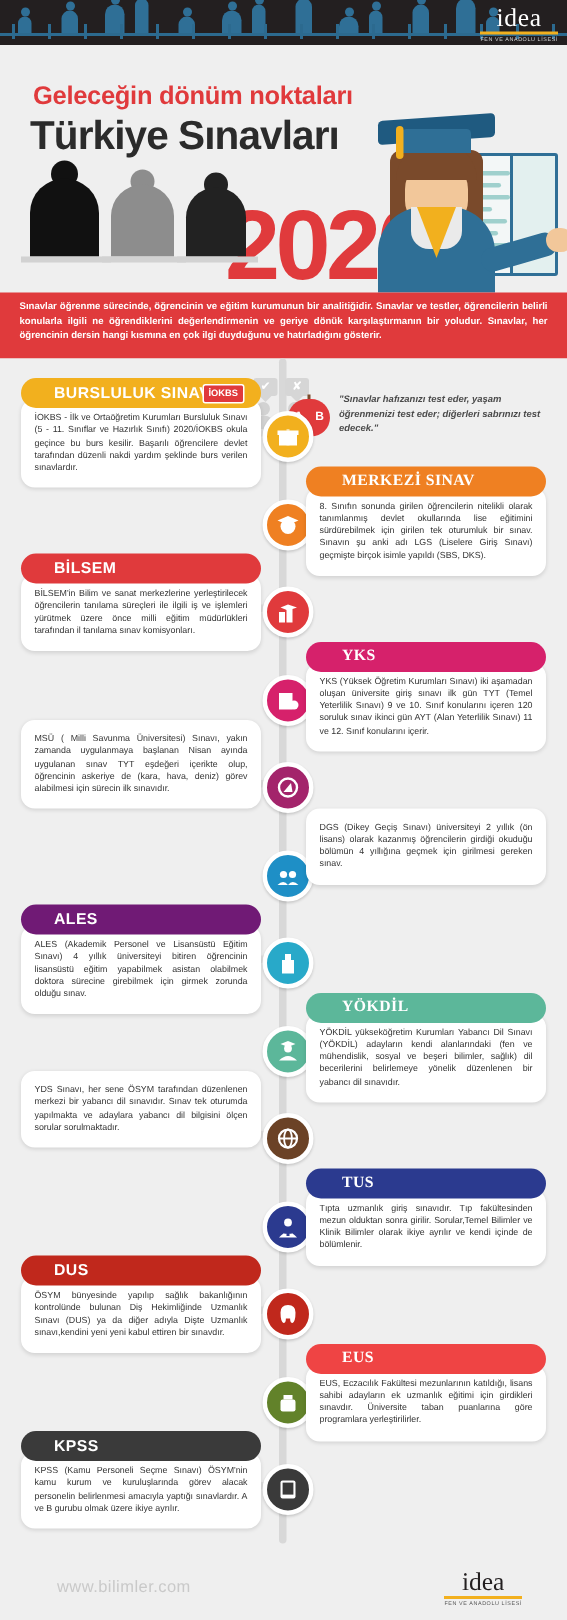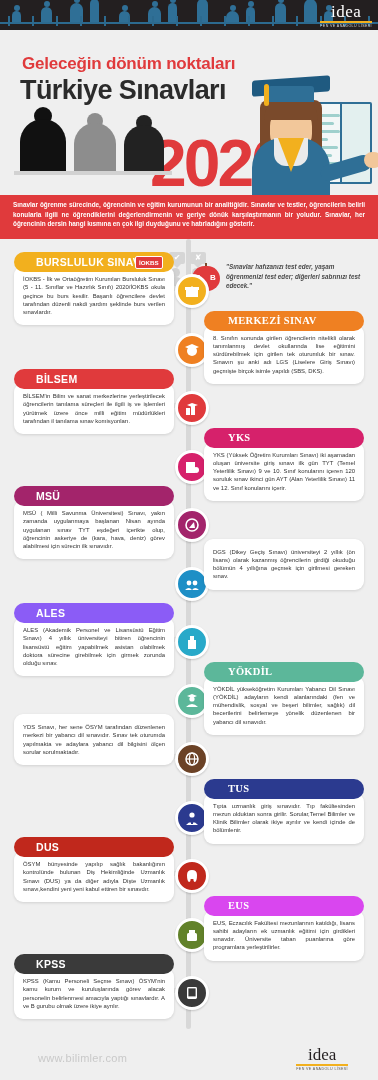--- a/index.html
+++ b/index.html
@@ -318,23 +318,20 @@
       </div>
       <div class="stub" style="left:174px;top:520px;width:14px"></div>
       <div class="node" style="top:508px;background:#a3246b">
         <svg viewBox="0 0 16 16">
           <circle cx="8" cy="8" r="6" fill="none" stroke="#ffffff" stroke-width="1.6"></circle>
           <path d="M5 11 L10 5 L11 11 Z" fill="#ffffff"></path>
         </svg>
       </div>
       <div class="card left" style="left:14px;top:486px">
         <div class="fold" style="background:#7d1a52"></div>
-        <div class="tab" style="background:#a3246b">
-          <span class="tl">MSÜ</span>
-        </div>
         <div class="body">
           <p>MSÜ ( Milli Savunma Üniversitesi) Sınavı, yakın zamanda uygulanmaya başlanan Nisan ayında uygulanan sınav TYT eşdeğeri içerikte olup, öğrencinin askeriye de (kara, hava, deniz) görev alabilmesi için sürecin ilk sınavıdır.</p>
         </div>
       </div>
       <div class="stub" style="left:190px;top:578.5px;width:14px"></div>
       <div class="node" style="top:566.5px;background:#1e8fc6">
         <svg viewBox="0 0 16 16">
           <circle cx="5" cy="7" r="2.4" fill="#ffffff"></circle>
           <circle cx="11" cy="7" r="2.4" fill="#ffffff"></circle>
           <path d="M1 14 q4-4 7 0 q3-4 7 0 z" fill="#ffffff"></path>
@@ -348,21 +345,21 @@
       </div>
       <div class="stub" style="left:174px;top:637px;width:14px"></div>
       <div class="node" style="top:625px;background:#28a9c9">
         <svg viewBox="0 0 16 16">
           <rect x="4" y="6" width="8" height="9" fill="#ffffff"></rect>
           <rect x="6" y="2" width="4" height="4" fill="#ffffff"></rect>
         </svg>
       </div>
       <div class="card left" style="left:14px;top:603px">
         <div class="fold" style="background:#1d8299"></div>
-        <div class="tab" style="background:#8b5cf6">
+        <div class="tab" style="background:#701a75">
           <span class="tl">ALES</span>
         </div>
         <div class="body">
           <p>ALES (Akademik Personel ve Lisansüstü Eğitim Sınavı) 4 yıllık üniversiteyi bitiren öğrencinin lisansüstü eğitim yapabilmek asistan olabilmek doktora sürecine girebilmek için girmek zorunda olduğu sınav.</p>
         </div>
       </div>
       <div class="stub" style="left:190px;top:695.5px;width:14px"></div>
       <div class="node" style="top:683.5px;background:#5cb79a">
         <svg viewBox="0 0 16 16">
           <circle cx="8" cy="6" r="2.6" fill="#ffffff"></circle>
@@ -428,21 +425,21 @@
       </div>
       <div class="stub" style="left:190px;top:929.5px;width:14px"></div>
       <div class="node" style="top:917.5px;background:#62822a">
         <svg viewBox="0 0 16 16">
           <rect x="3" y="6" width="10" height="8" rx="1.5" fill="#ffffff"></rect>
           <rect x="5" y="3" width="6" height="3" fill="#ffffff"></rect>
         </svg>
       </div>
       <div class="card right" style="left:204px;top:895.5px">
         <div class="fold" style="background:#46601a"></div>
-        <div class="tab" style="background:#d946ef">
+        <div class="tab" style="background:#ef4444">
           <span class="tl">EUS</span>
         </div>
         <div class="body">
           <p>EUS, Eczacılık Fakültesi mezunlarının katıldığı, lisans sahibi adayların ek uzmanlık eğitimi için girdikleri sınavdır. Üniversite taban puanlarına göre programlara yerleştirilirler.</p>
         </div>
       </div>
       <div class="stub" style="left:174px;top:988px;width:14px"></div>
       <div class="node" style="top:976px;background:#3a3a3a">
         <svg viewBox="0 0 16 16">
           <rect x="3" y="2" width="10" height="12" rx="1.4" fill="#ffffff"></rect>

